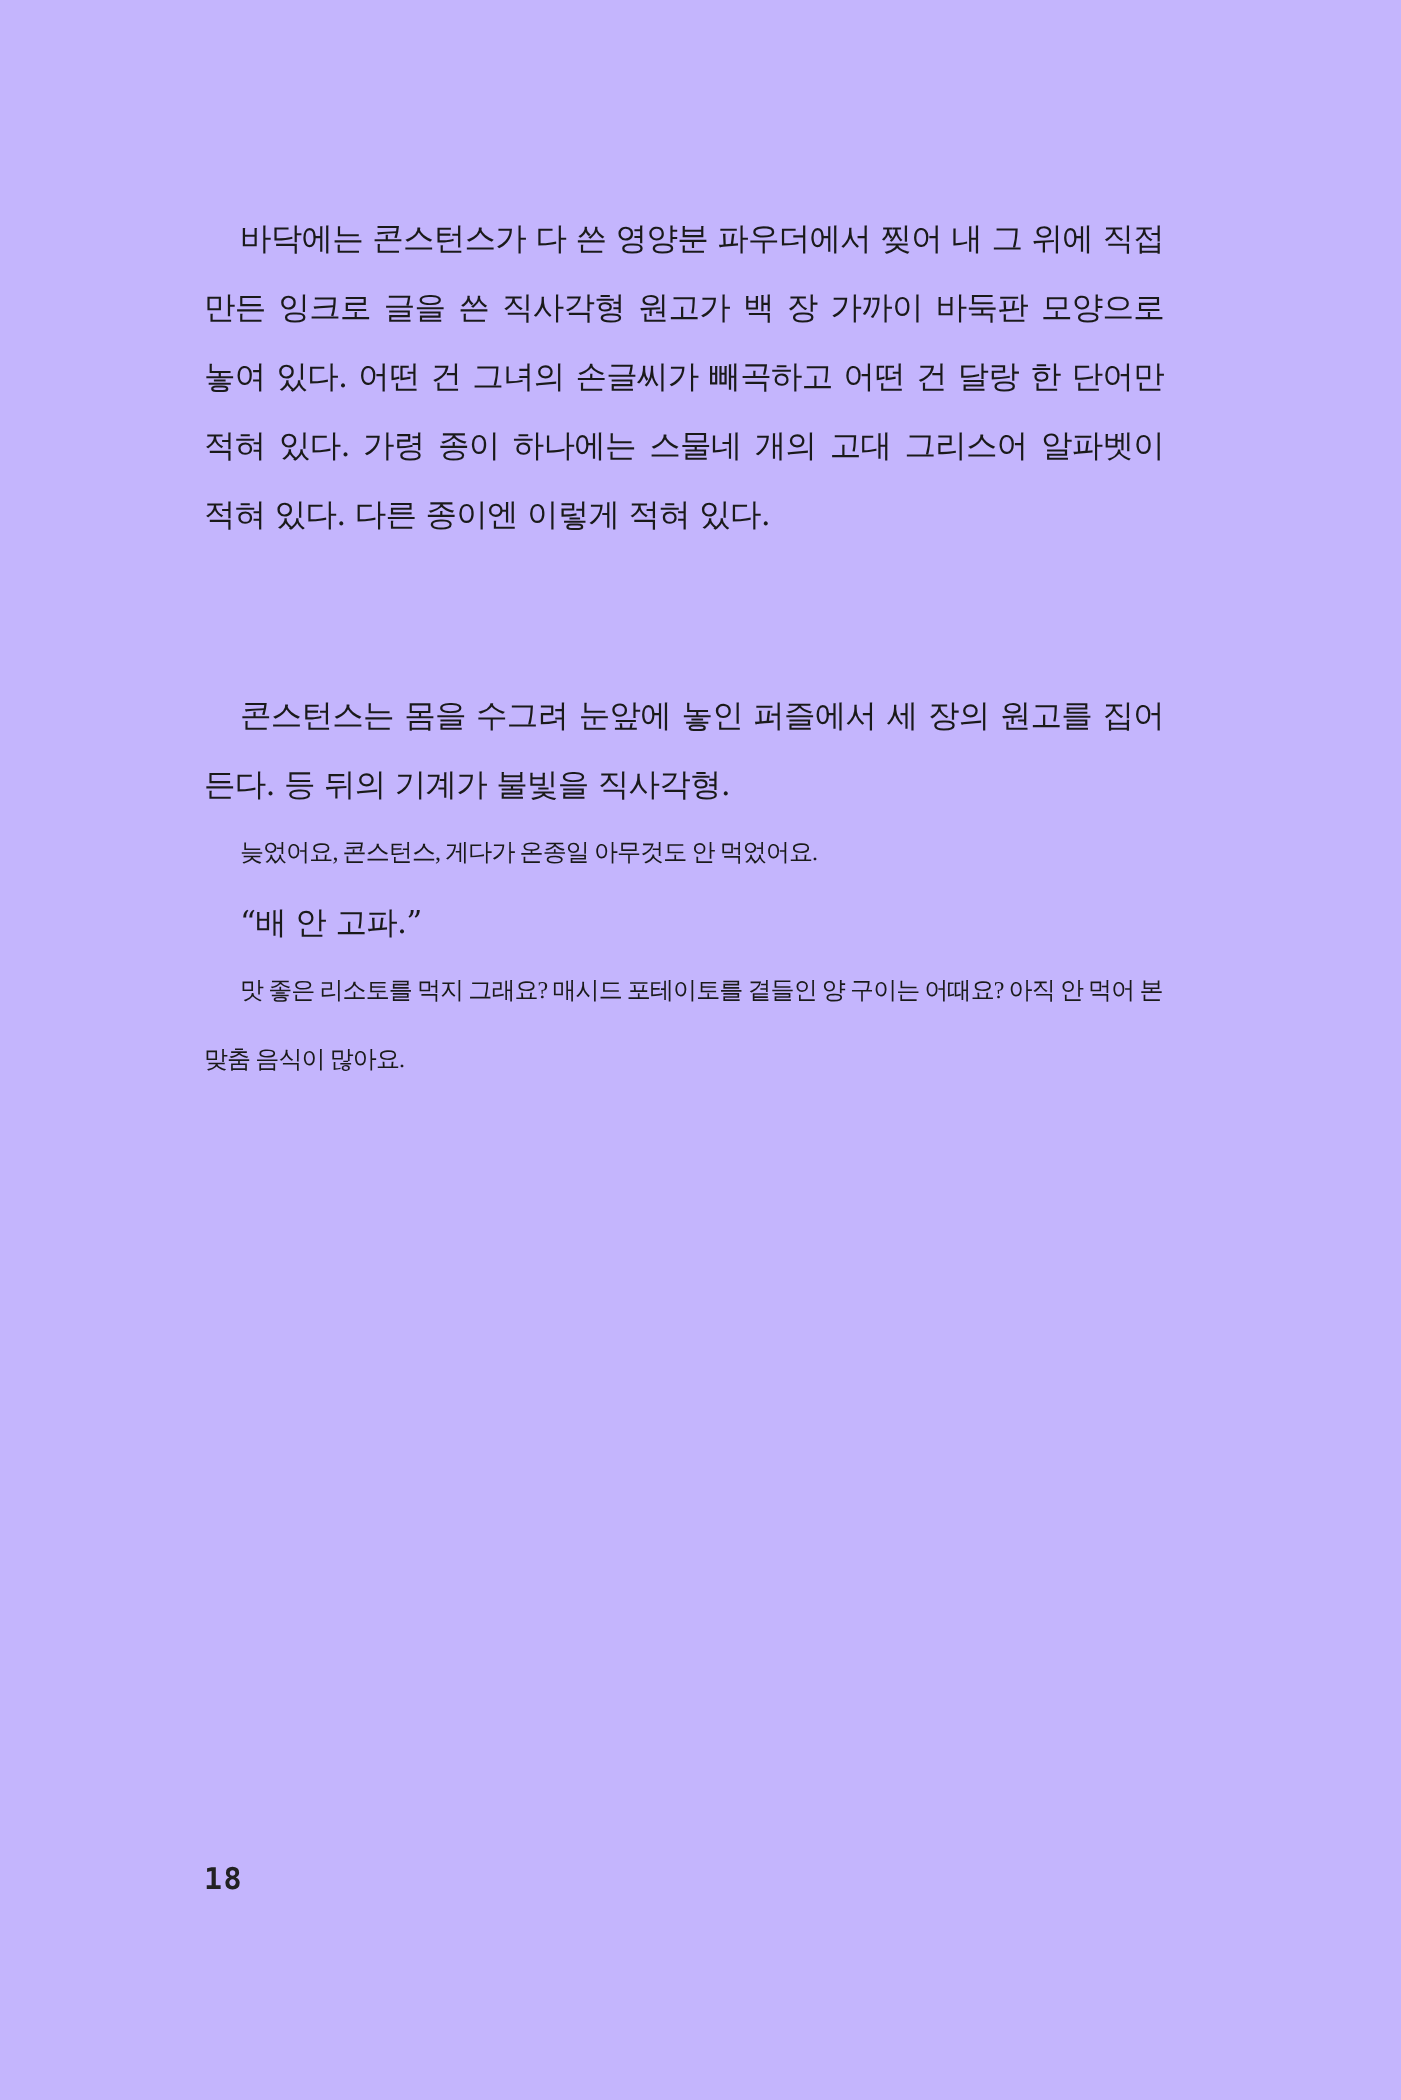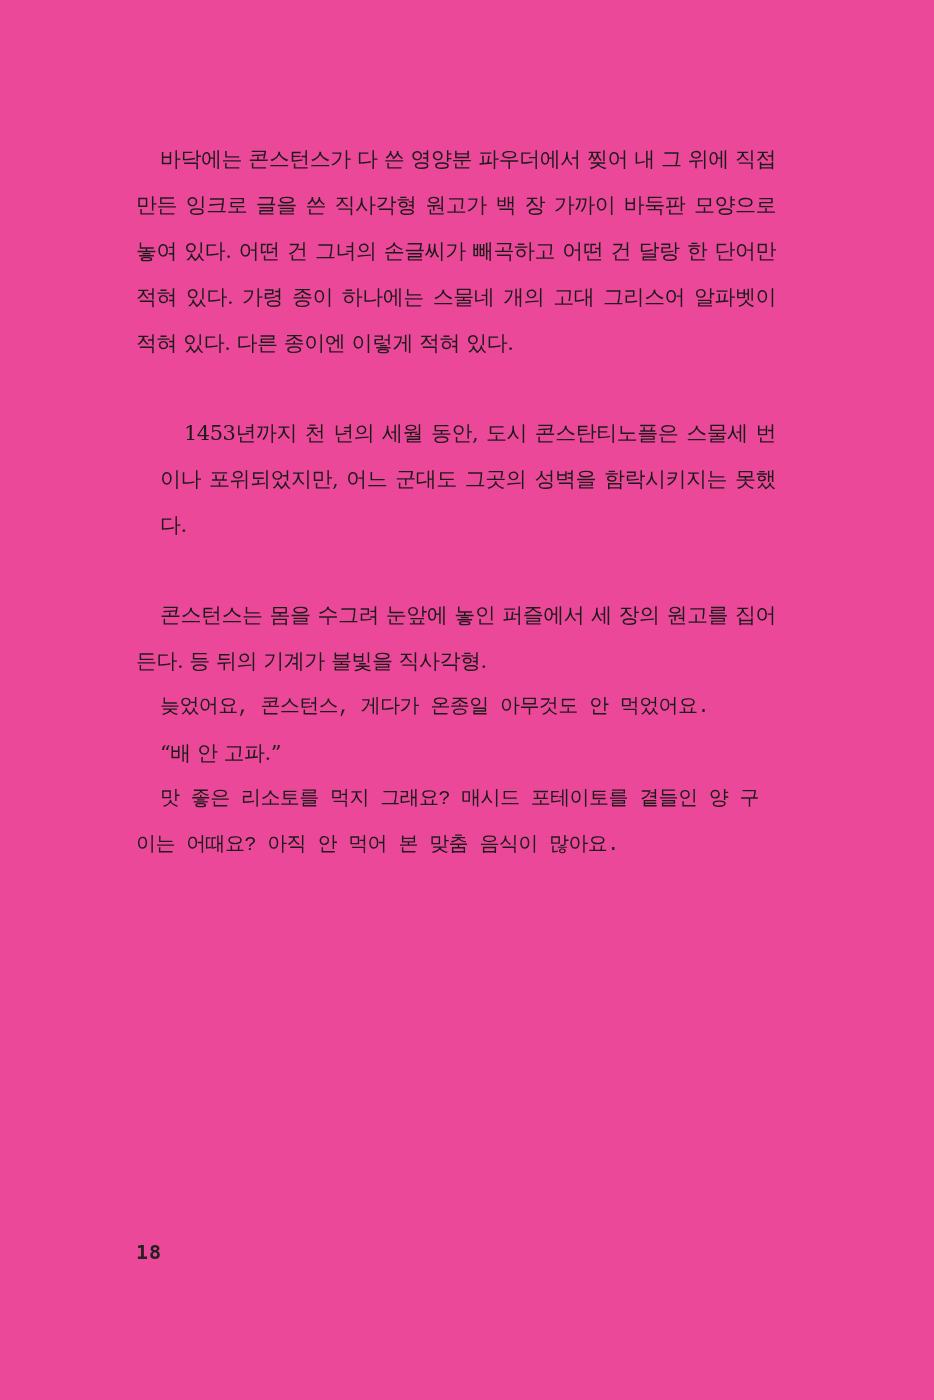--- a/index.html
+++ b/index.html
@@ -1,36 +1,35 @@
 <!DOCTYPE html>
 <html><head>
 <meta charset="utf-8">
 <style>
   html, body { margin: 0; padding: 0; background: #ffffff; }
   body { width: 934px; height: 1400px; position: relative; overflow: hidden; color: #1a1a1a; }
-  .page { position: absolute; left: 0; top: 0; width: 934px; height: 1400px; background: #ec4899; }
+  .page { position: absolute; left: 0; top: 0; width: 934px; height: 1400px; background: #c4b5fd; }
   .text { position: absolute; left: 136px; width: 640px;
           font-family: "DejaVu Serif", "Liberation Serif", serif; font-size: 21px;
           line-height: 46px; letter-spacing: -0.5px; }
   .para { margin: 0; text-indent: 24px; text-align: justify; }
   .quote { margin: 0; padding-left: 24px; text-indent: 24px; text-align: justify; }
   .machine { margin: 0; text-indent: 24px;
-             font-family: Liberation Mono, monospace; font-size: 20px; letter-spacing: -0.6px; }
+             font-family: Liberation Serif, serif; font-size: 16px; letter-spacing: -0.6px; }
   .gap { height: 44px; }
   .pagenum { position: absolute; left: 136px; top: 1240px; font-family: "DejaVu Sans Mono", "Liberation Mono", monospace;
              font-size: 20px; font-weight: bold; letter-spacing: 1px; color: #222; }
 </style>
 </head>
 <body>
 
 <div class="page">
   <div class="text" style="top:136px;">
     <p class="para">바닥에는 콘스턴스가 다 쓴 영양분 파우더에서 찢어 내 그 위에 직접 만든 잉크로 글을 쓴 직사각형 원고가 백 장 가까이 바둑판 모양으로 놓여 있다. 어떤 건 그녀의 손글씨가 빼곡하고 어떤 건 달랑 한 단어만 적혀 있다. 가령 종이 하나에는 스물네 개의 고대 그리스어 알파벳이 적혀 있다. 다른 종이엔 이렇게 적혀 있다.</p>
     <div class="gap"></div>
-    <p class="quote">1453년까지 천 년의 세월 동안, 도시 콘스탄티노플은 스물세 번이나 포위되었지만, 어느 군대도 그곳의 성벽을 함락시키지는 못했다.</p>
     <div class="gap"></div>
     <p class="para">콘스턴스는 몸을 수그려 눈앞에 놓인 퍼즐에서 세 장의 원고를 집어 든다. 등 뒤의 기계가 불빛을 직사각형.</p>
     <p class="machine">늦었어요, 콘스턴스, 게다가 온종일 아무것도 안 먹었어요.</p>
     <p class="para">“배 안 고파.”</p>
     <p class="machine">맛 좋은 리소토를 먹지 그래요? 매시드 포테이토를 곁들인 양 구이는 어때요? 아직 안 먹어 본 맞춤 음식이 많아요.</p>
     <div class="gap"></div>
   </div>
   <div class="pagenum">18</div>
 </div>
 

